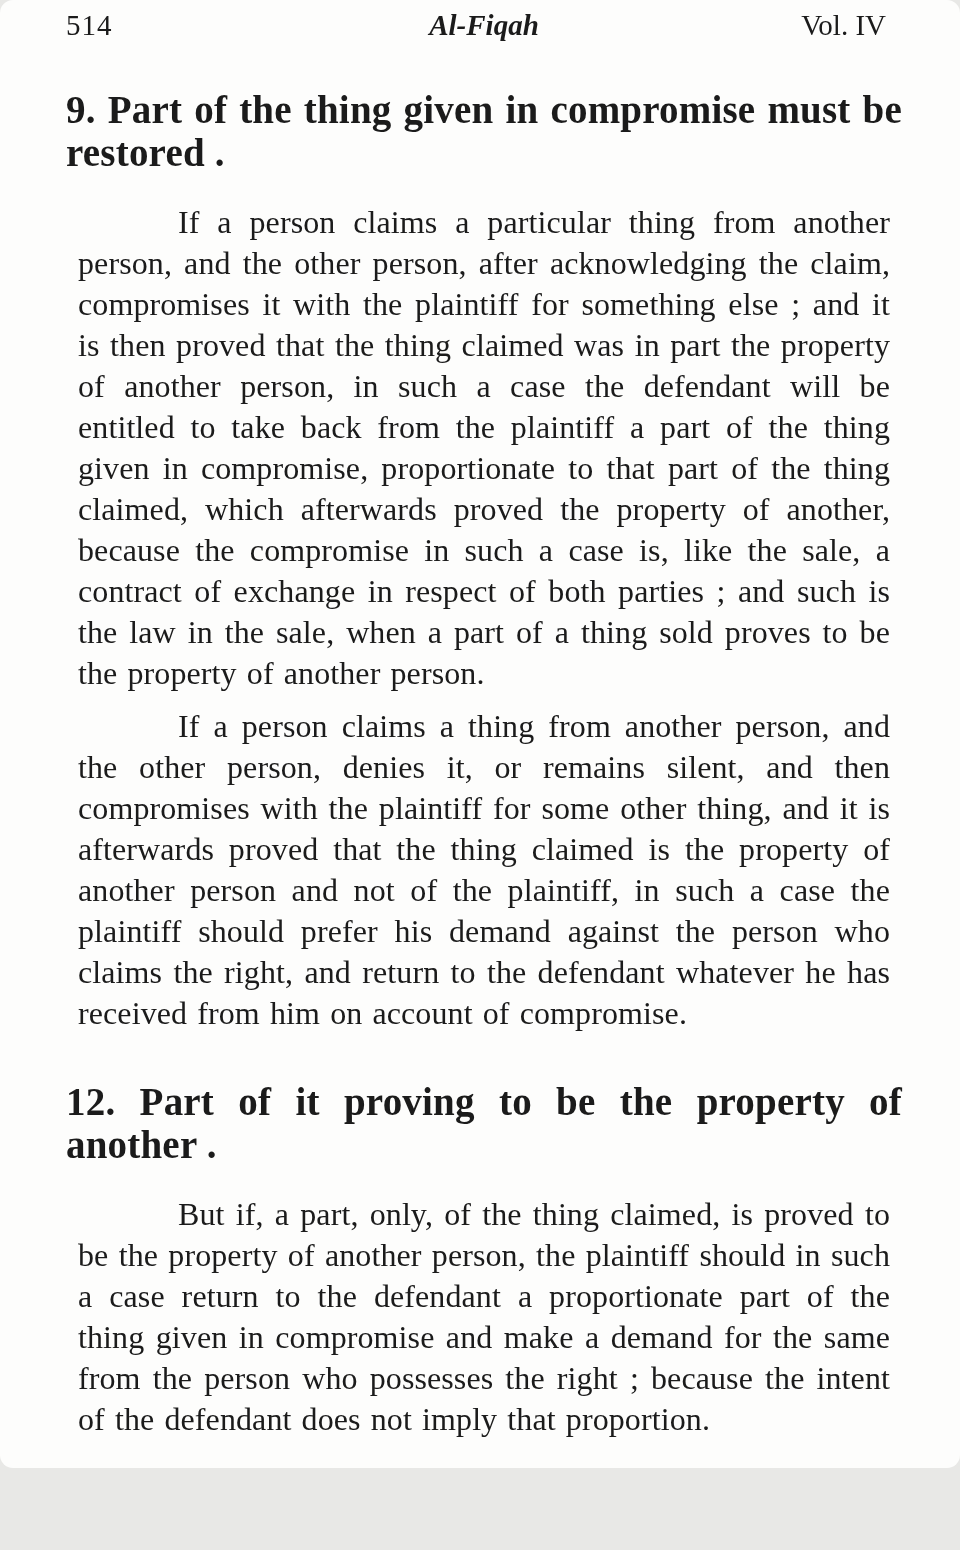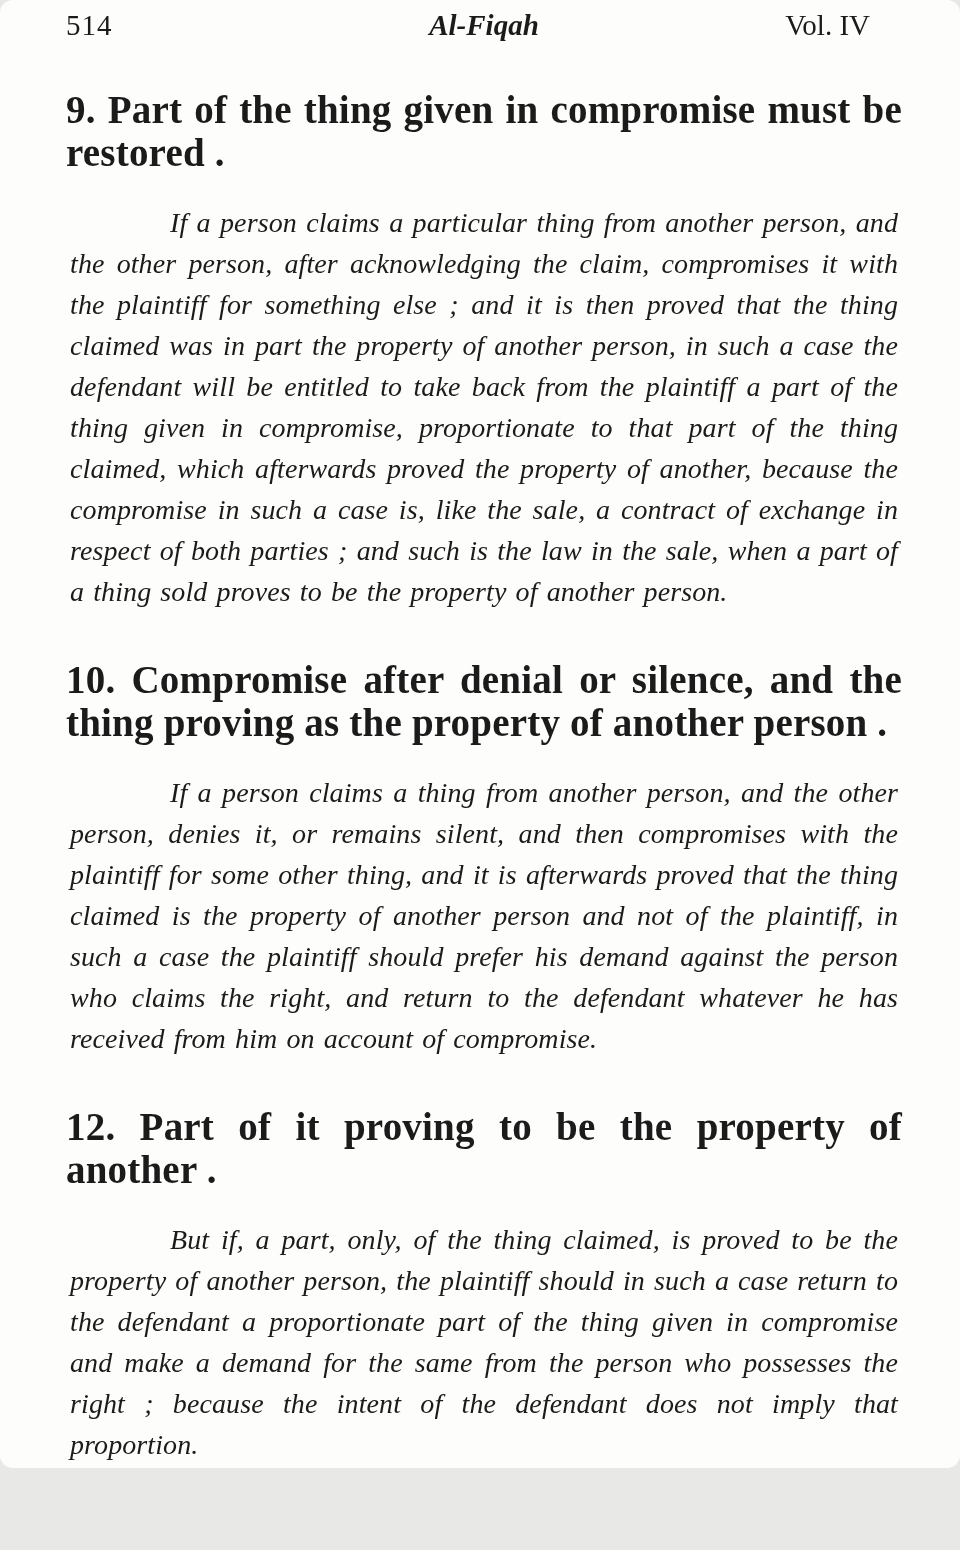--- a/index.html
+++ b/index.html
@@ -32,39 +32,38 @@
     justify-self: start;
     letter-spacing: 1px;
   }
   .book-title {
     justify-self: center;
     font-style: italic;
     font-weight: bold;
   }
   .volume-label {
     justify-self: end;
-    margin-right: 32px;
+    margin-right: 16px;
   }
   h2.section-heading {
     font-size: 39px;
     line-height: 43px;
     font-weight: bold;
     margin: 46px 0 28px 0;
     text-align: justify;
     letter-spacing: 0.2px;
   }
   p.body-paragraph {
-    font-size: 28px;
+    font-size: 32px;
     line-height: 41px;
-    margin: 4px;
+    margin: 12px;
     text-align: justify;
     text-indent: 100px;
     word-spacing: 2px;
     letter-spacing: 0.1px;
-    font-style: italic;
   }
   section.doc-section {
     margin: 0;
   }
 </style>
 </head>
 <body>
 
 <div class="page">
 
@@ -73,21 +72,20 @@
     <span class="book-title">Al-Fiqah</span>
     <span class="volume-label">Vol. IV</span>
   </header>
 
   <section class="doc-section">
     <h2 class="section-heading">9.  Part of the thing given in compromise must be restored .</h2>
     <p class="body-paragraph">If a person claims a particular thing from another person, and the other person, after acknowledging the claim, compromises it with the plaintiff for something else ; and it is then proved that the thing claimed was in part the property of another person, in such a case the defendant will be entitled to take back from the plaintiff a part of the thing given in compromise, proportionate to that part of the thing claimed, which afterwards proved the property of another, because the compromise in such a case is, like the sale, a contract of exchange in respect of both parties ; and such is the law in the sale, when a part of a thing sold proves to be the property of another person.</p>
   </section>
 
   <section class="doc-section">
-    <h2 class="section-heading">10.  Compromise after denial or silence, and the thing proving as the property of another person .</h2>
     <p class="body-paragraph">If a person claims a thing from another person, and the other person, denies it, or remains silent, and then compromises with the plaintiff for some other thing, and it is afterwards proved that the thing claimed is the property of another person and not of the plaintiff, in such a case the plaintiff should prefer his demand against the person who claims the right, and return to the defendant whatever he has received from him on account of compromise.</p>
   </section>
 
   <section class="doc-section">
     <h2 class="section-heading">12.  Part of it proving to be the property of another .</h2>
     <p class="body-paragraph">But if, a part, only, of the thing claimed, is proved to be the property of another person, the plaintiff should in such a case return to the defendant a proportionate part of the thing given in compromise and make a demand for the same from the person who possesses the right ; because the intent of the defendant does not imply that proportion.</p>
   </section>
 
 </div>
 

